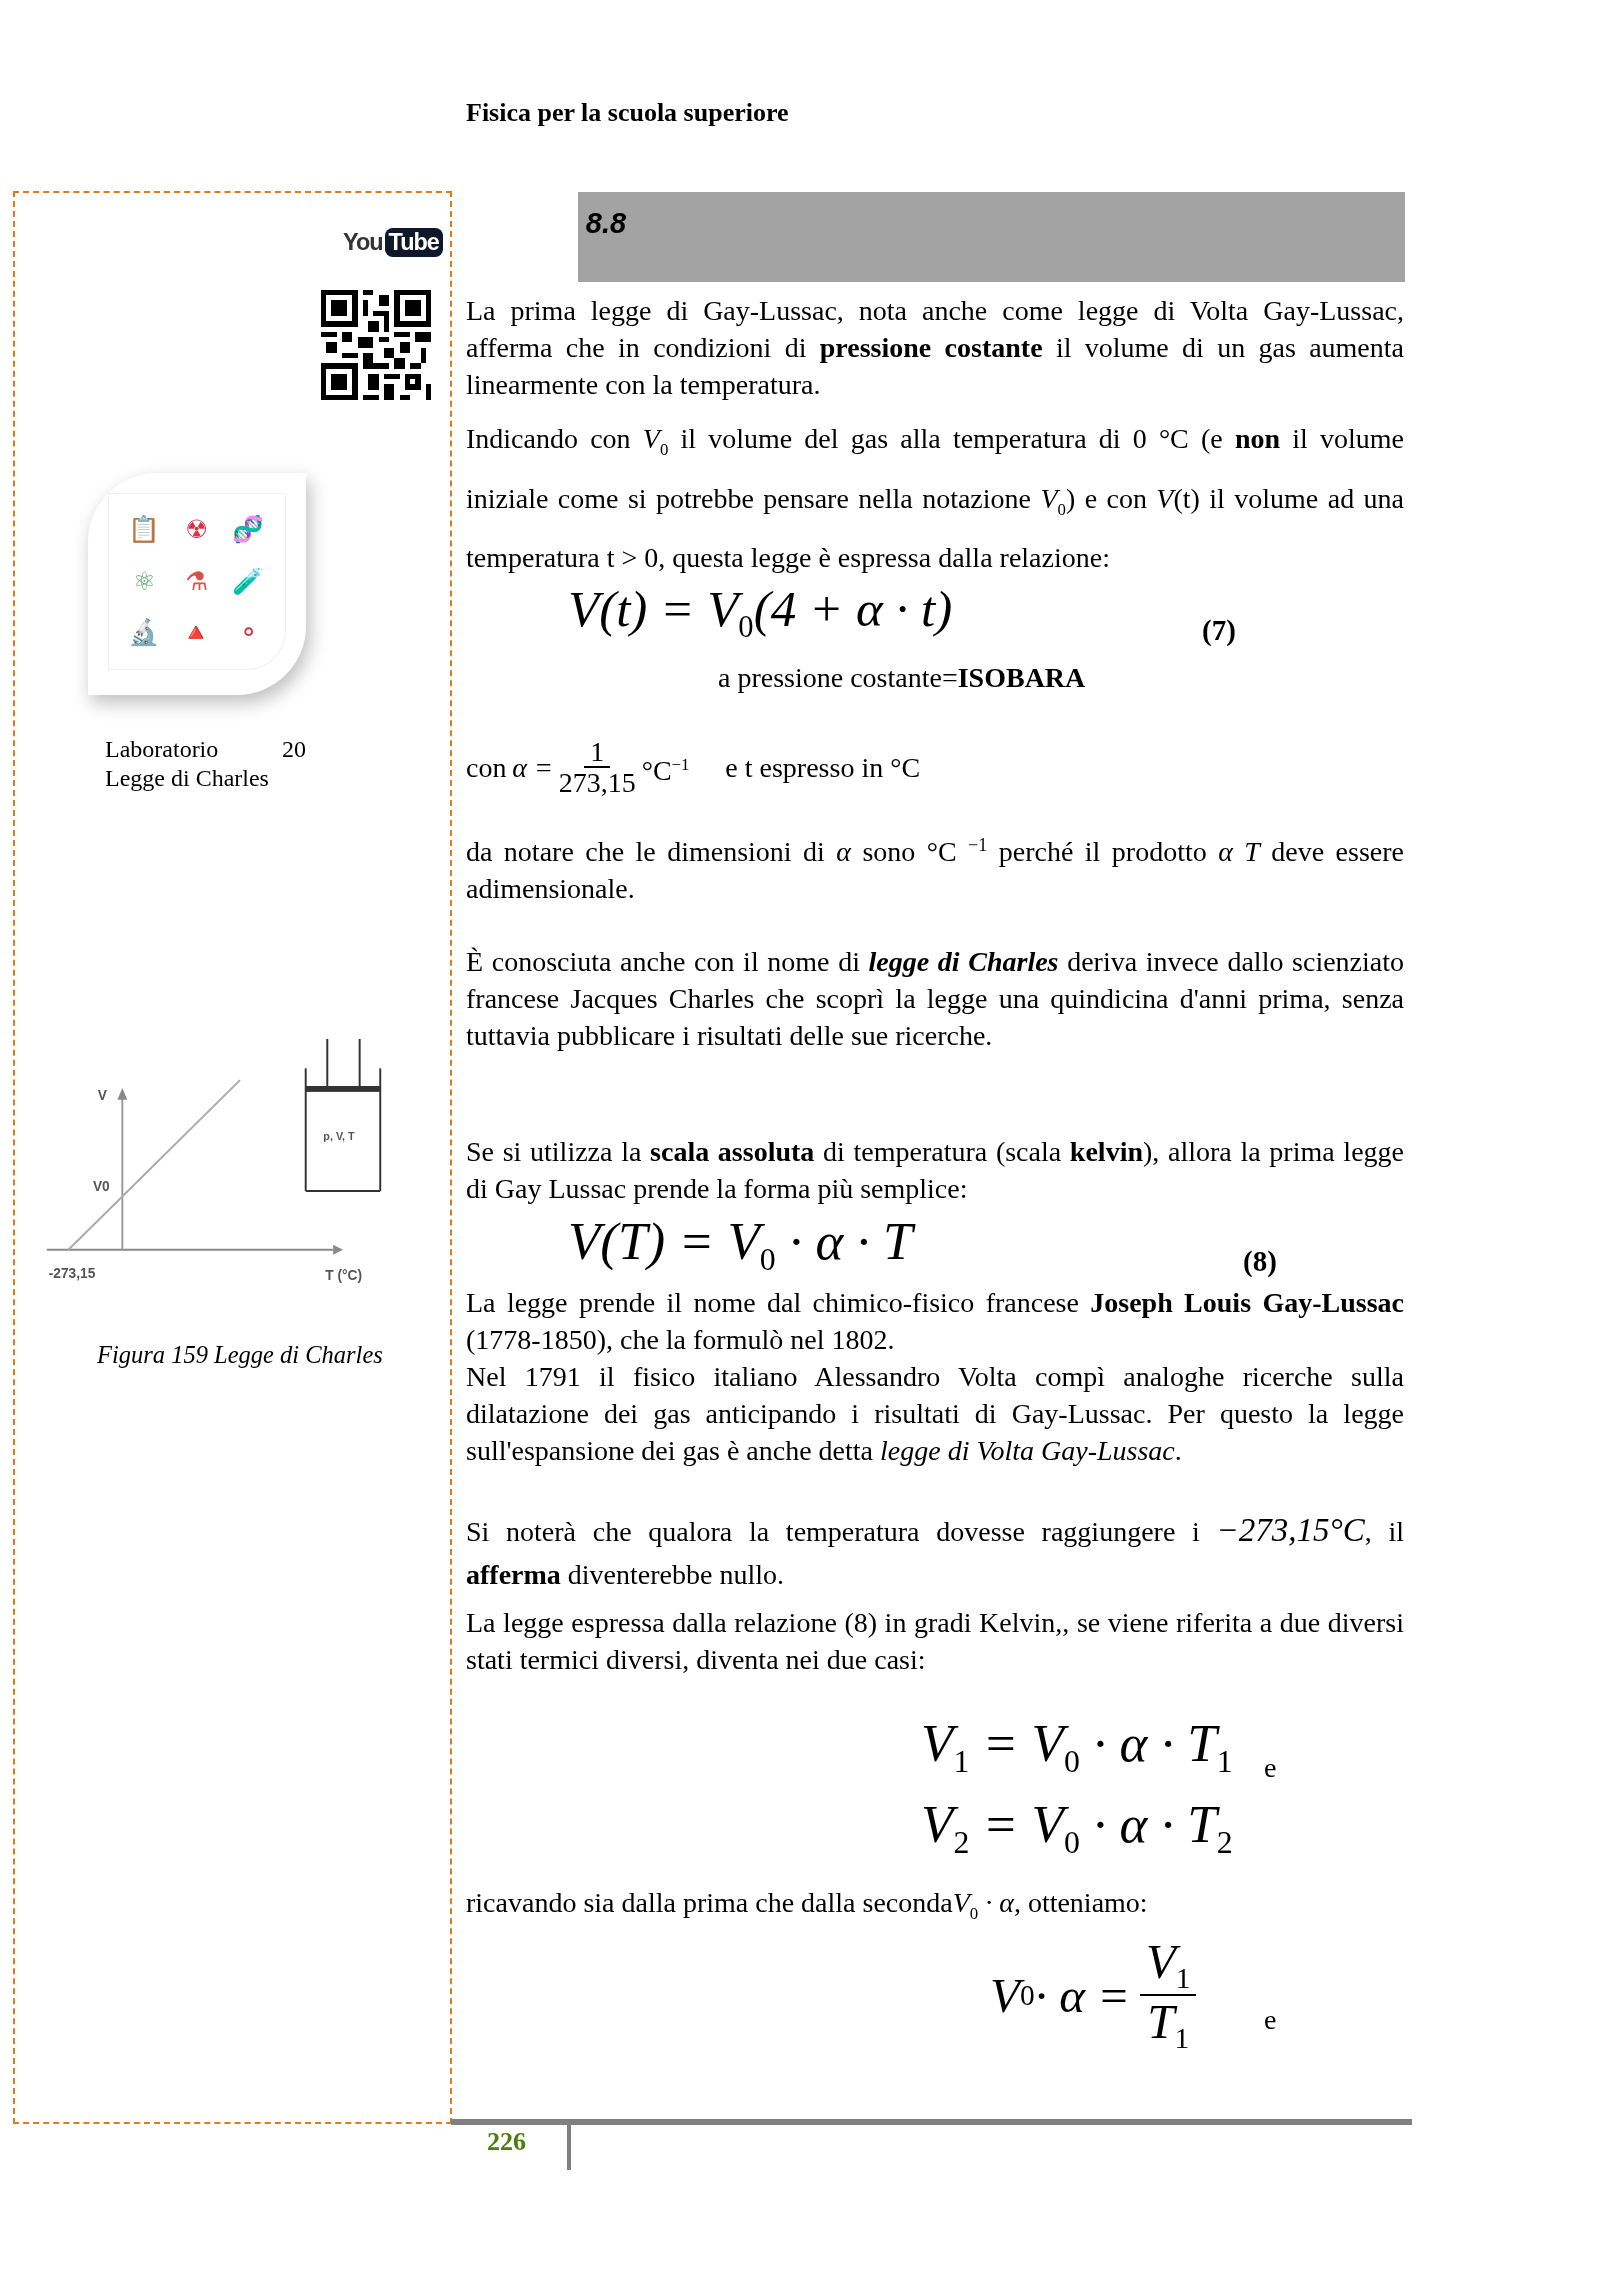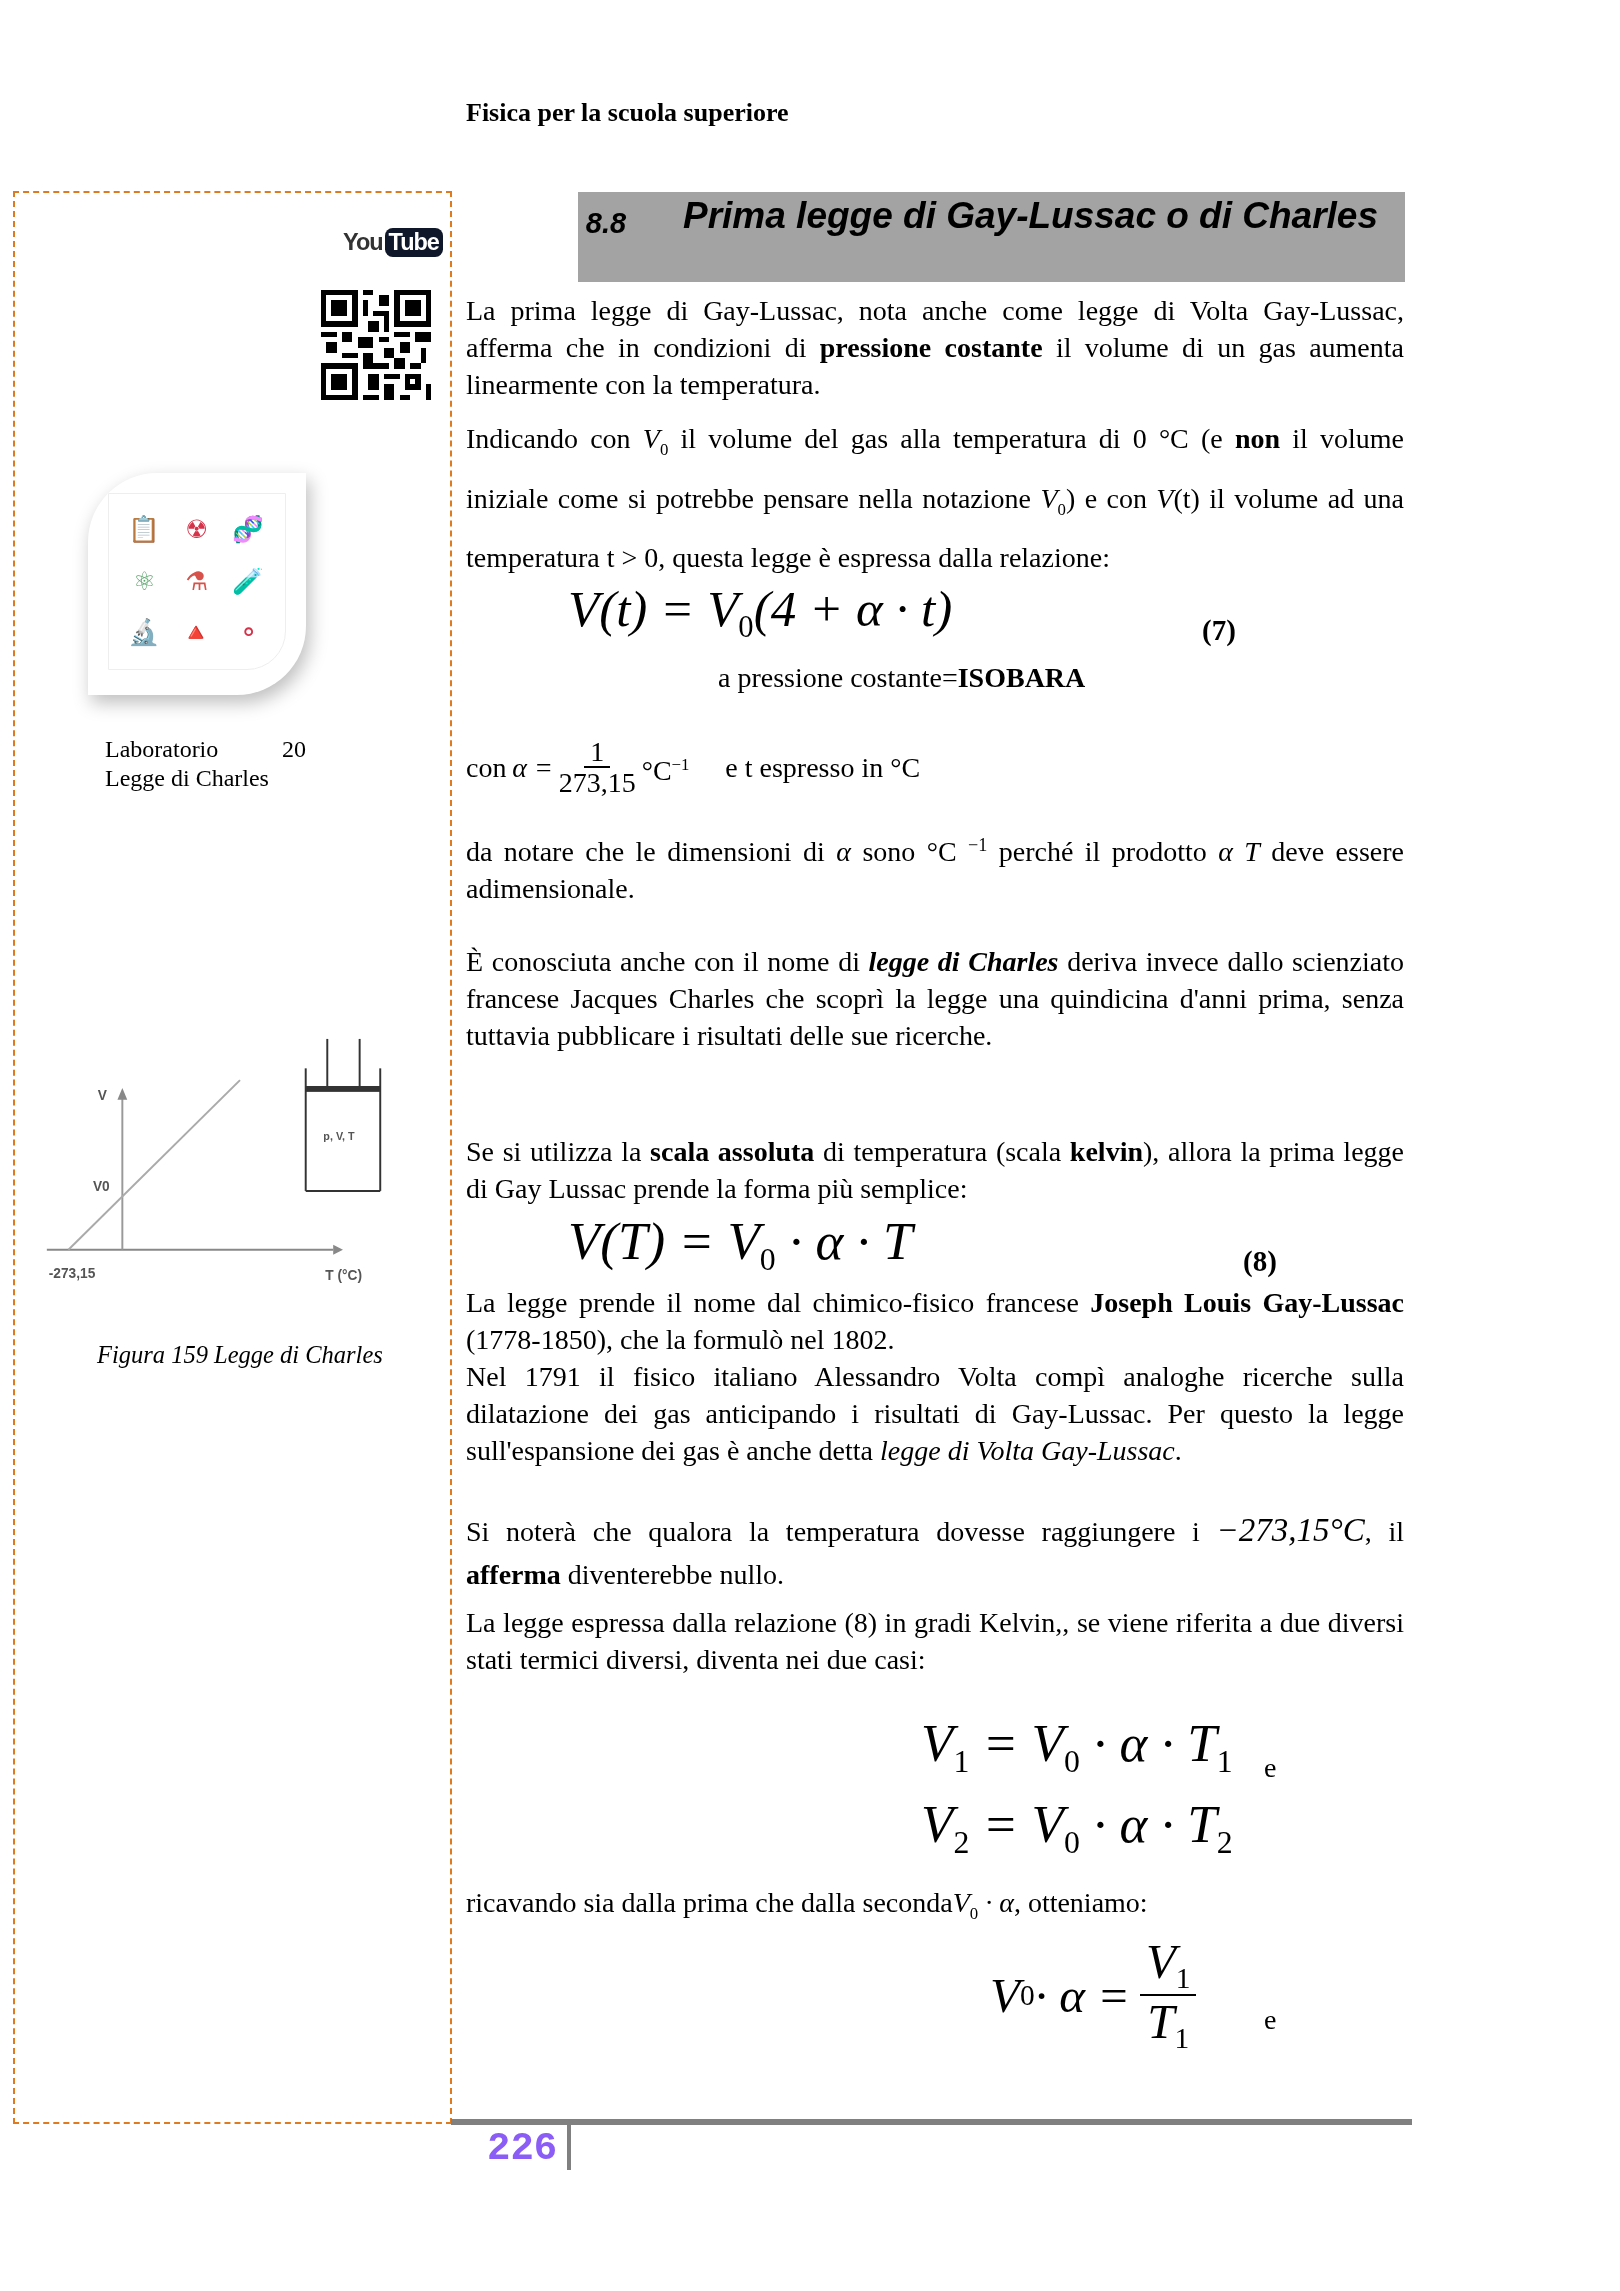--- a/index.html
+++ b/index.html
@@ -41,21 +41,21 @@
   .body-text { position: absolute; left: 466px; width: 938px; font-size: 28px; line-height: 37px; text-align: justify; }
   .eq { position: absolute; font-family: "Liberation Serif", serif; font-style: italic; }
   .eq sub { font-style: normal; font-size: 60%; vertical-align: -0.35em; }
   .eq-num { position: absolute; font-weight: bold; font-size: 29px; }
   .frac { display: inline-flex; flex-direction: column; align-items: center; vertical-align: middle; }
   .frac .n { border-bottom: 2px solid #000; padding: 0 5.9px; line-height: 1.05; }
   .frac .d { line-height: 1.05; }
 
   .footer-line { position: absolute; left: 451px; top: 2119px; width: 961px; height: 5.9px; background: #808080; }
   .footer-vbar { position: absolute; left: 567px; top: 2125px; width: 3.9px; height: 45px; background: #808080; }
-  .page-number { position: absolute; left: 487px; top: 2127px; font-size: 39px; font-weight: bold; color: #8b5cf6; font-family: Liberation Mono, monospace; }
+  .page-number { position: absolute; left: 487px; top: 2127px; font-size: 26px; font-weight: bold; color: #4d7c0f; }
 </style>
 </head>
 <body>
 
 <div class="running-head">Fisica per la scuola superiore</div>
 
 <div class="sidebar-box"></div>
 
 <div class="youtube-logo">
   <span class="yt-you">You</span>
@@ -147,21 +147,20 @@
       <line x1="294" y1="10" x2="294" y2="58" stroke="#333" stroke-width="2"></line>
       <line x1="327" y1="10" x2="327" y2="58" stroke="#333" stroke-width="2"></line>
       <text x="290" y="113" font-size="11">p, V, T</text>
     </g>
   </g>
 </svg>
 <div class="figure-caption">Figura 159 Legge di Charles</div>
 
 <div class="section-heading">
   <span class="num">8.8</span>
-  <span class="title">Prima legge di Gay-Lussac o di Charles</span>
 </div>
 
 <div class="body-text" style="top:292px">
   <span>La prima legge di Gay-Lussac, nota anche come legge di Volta Gay-Lussac, afferma che in condizioni di </span><b>pressione costante</b><span> il volume di un gas aumenta linearmente con la temperatura.</span>
 </div>
 
 <div class="body-text" style="top:414px; line-height:49px">
   <span>Indicando con </span><i>V</i><sub style="font-size:60%">0</sub><span> il volume del gas alla temperatura di 0 °C (e </span><b>non</b><span> il volume iniziale come si potrebbe pensare nella notazione </span><i>V</i><sub style="font-size:60%">0</sub><span>) e con </span><i>V</i><span style="display:inline">(t) il volume ad una temperatura t &gt; 0, questa legge è espressa dalla relazione:</span>
 </div>
 

